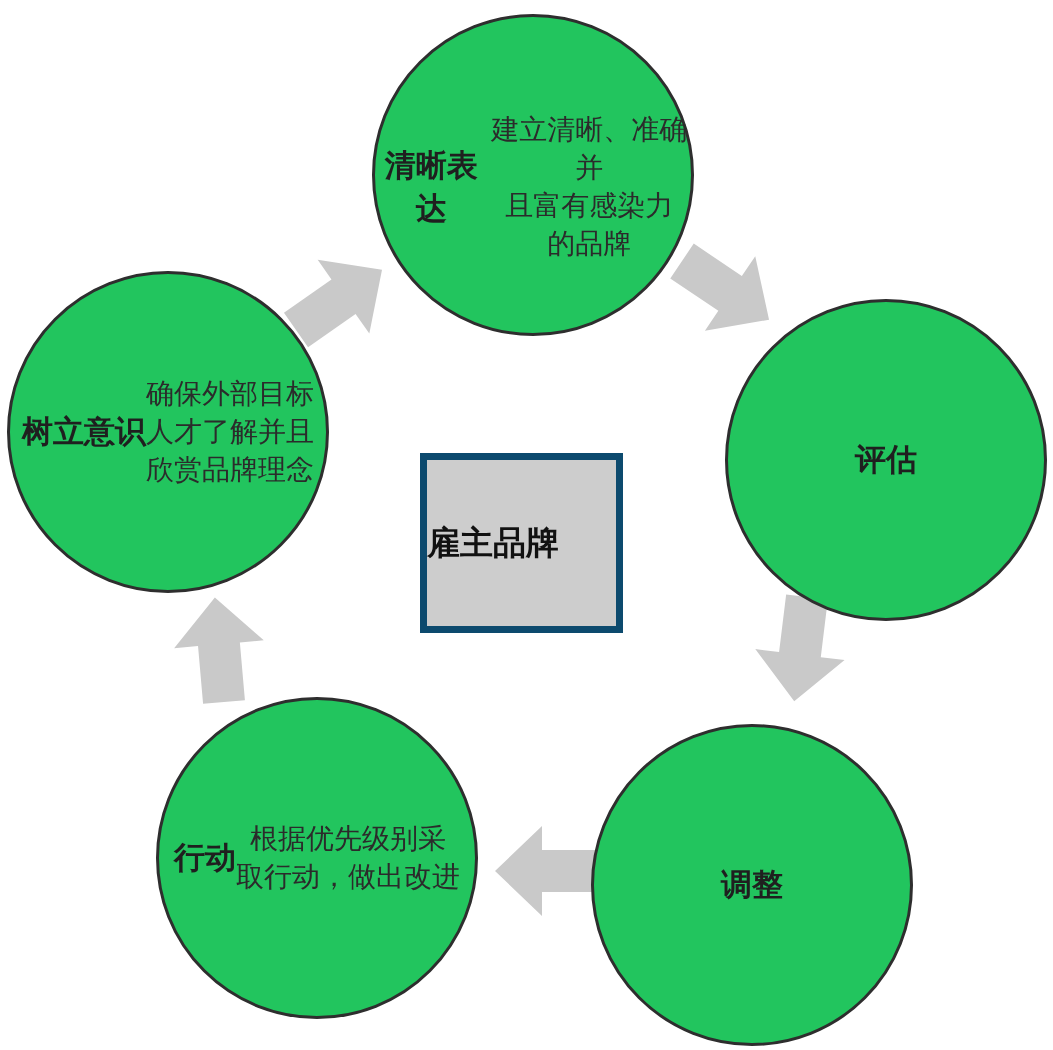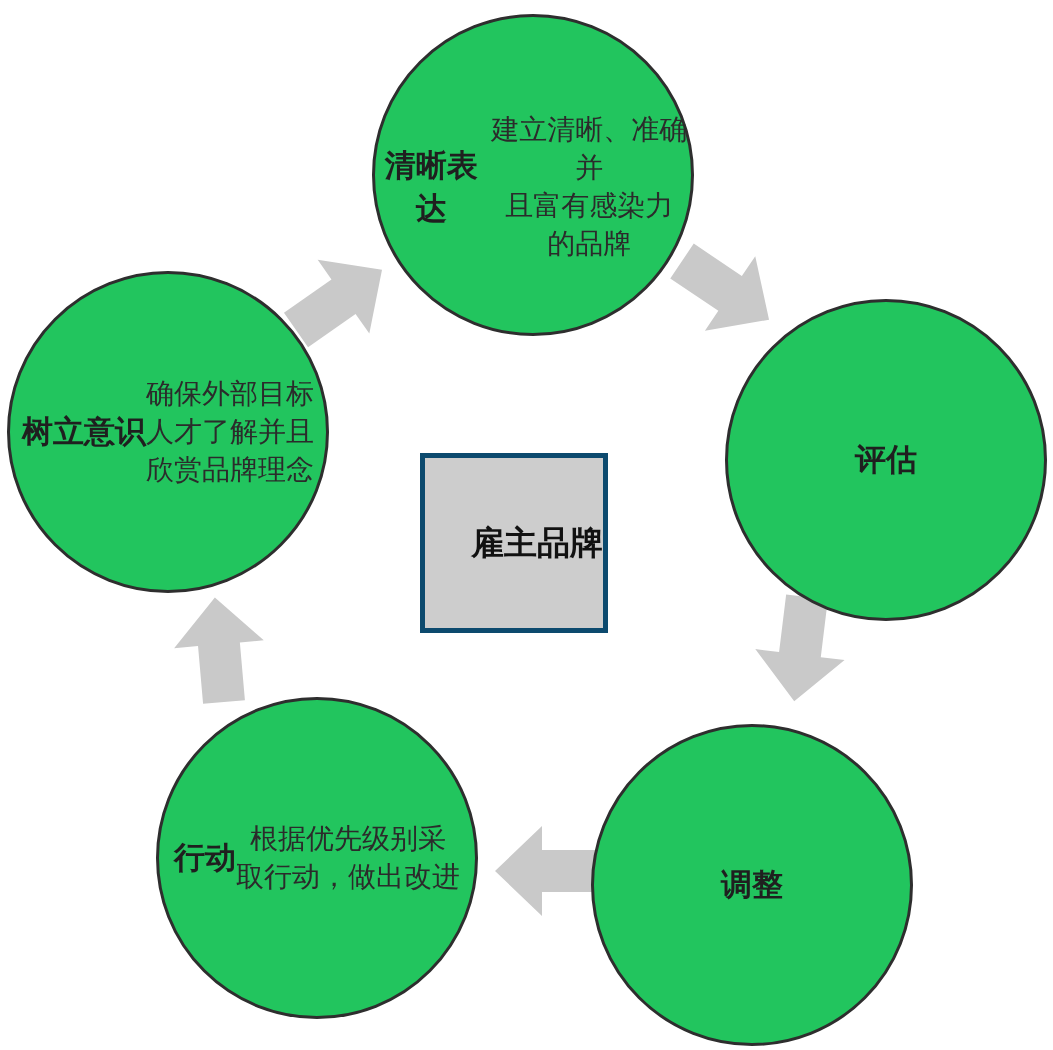--- a/index.html
+++ b/index.html
@@ -49,29 +49,29 @@
   }
   .node-articulate { left: 372px; top: 14px; padding-top: 24px; }
   .node-evaluate   { left: 725px; top: 299px; }
   .node-adjust     { left: 591px; top: 724px; }
   .node-act        { left: 156px; top: 697px; }
   .node-awareness  { left: 7px;   top: 271px; }
   .center-box {
     position: absolute;
     left: 420px;
     top: 453px;
-    width: 188px;
+    width: 203px;
     height: 180px;
     background: #cdcdcd;
-    border: 5px solid #0c4a6e;
+    border: 7px solid #0c4a6e;
     box-sizing: border-box;
     z-index: 2;
     display: flex;
     align-items: center;
-    justify-content: flex-end;
+    justify-content: flex-start;
   }
   .center-label {
     font-size: 33px;
     font-weight: bold;
     color: #111111;
   }
 </style>
 </head>
 <body>
 

